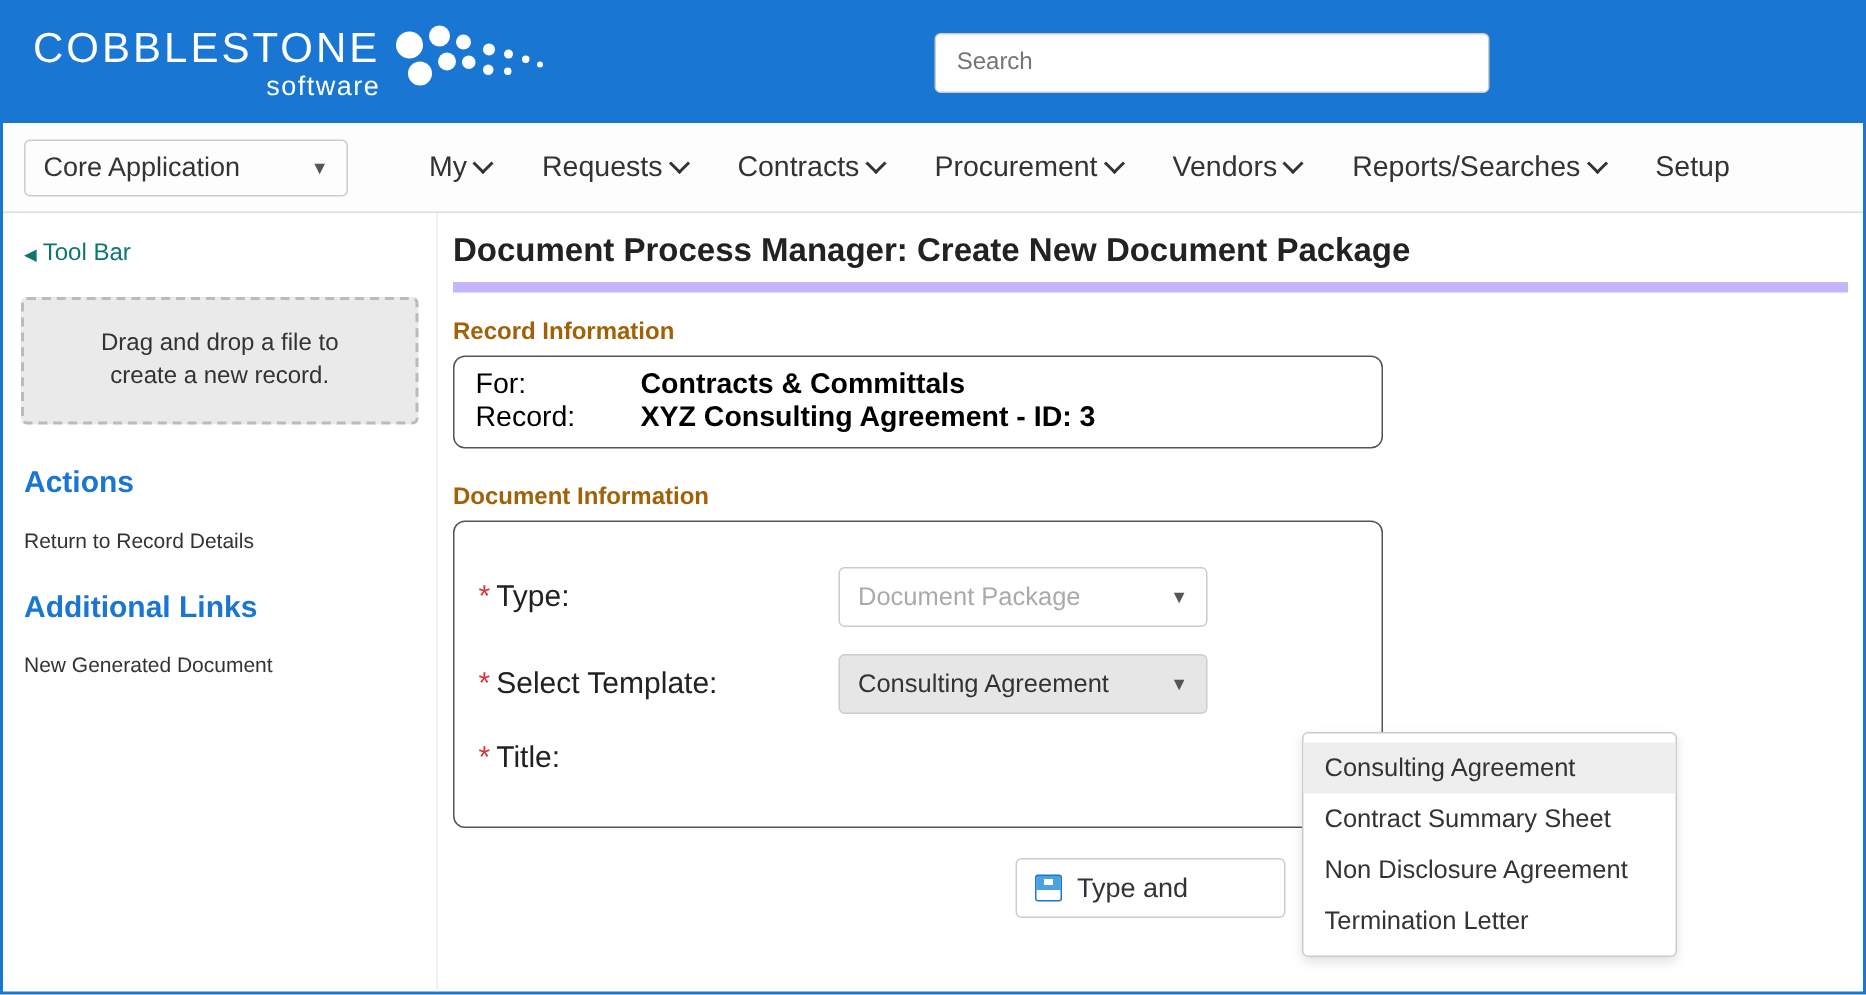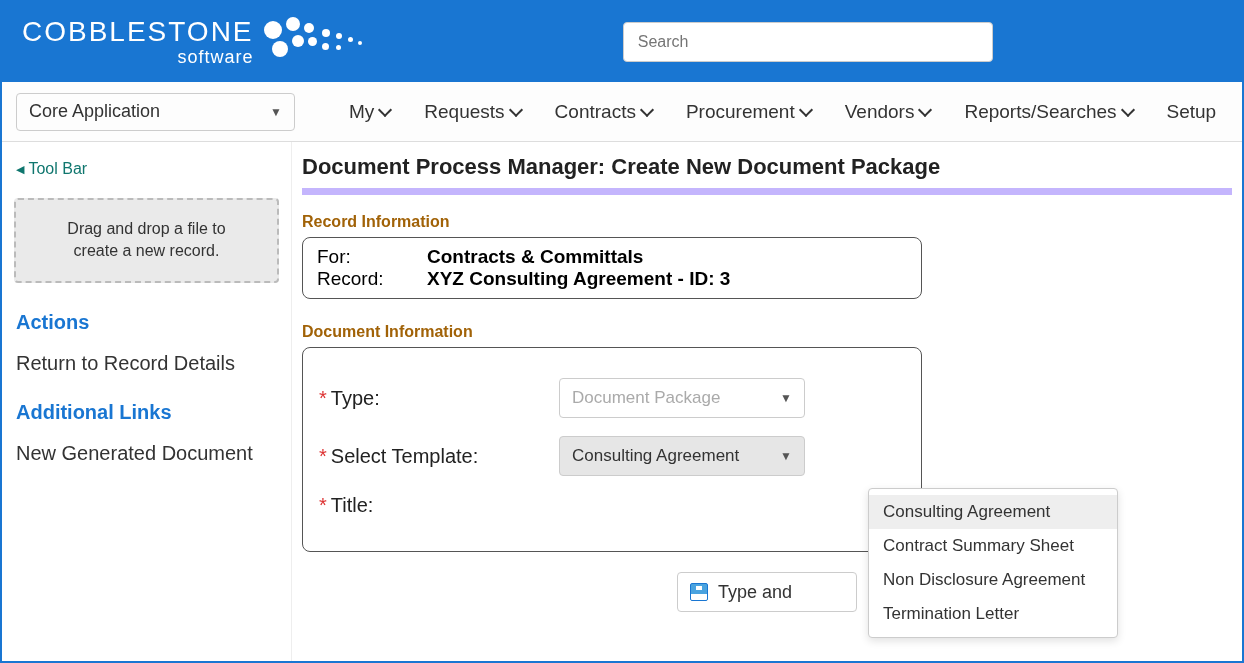--- a/index.html
+++ b/index.html
@@ -74,21 +74,21 @@
     display: flex;
     align-items: center;
     padding: 0 14px;
     gap: 24px;
     background: #fdfdfd;
   }
   .app-select {
     border: 1px solid #ccc;
     border-radius: 4px;
     height: 38px;
-    width: 279px;
+    width: 216px;
     display: flex;
     align-items: center;
     justify-content: space-between;
     padding: 0 12px;
     font-size: 18px;
     color: #333;
     cursor: pointer;
   }
   .caret-down {
     font-size: 12px;
@@ -151,21 +151,21 @@
     font-size: 16px;
     line-height: 1.4;
   }
   .sb-heading {
     color: #1976d2;
     font-size: 20px;
     font-weight: bold;
     padding: 8px 6px;
   }
   .sb-link {
-    font-size: 20px;
+    font-size: 14px;
     color: #333;
     padding: 10px 6px 18px 6px;
     cursor: pointer;
   }
   
   .main {
     flex: 1;
     padding: 12px 10px;
     position: relative;
   }

